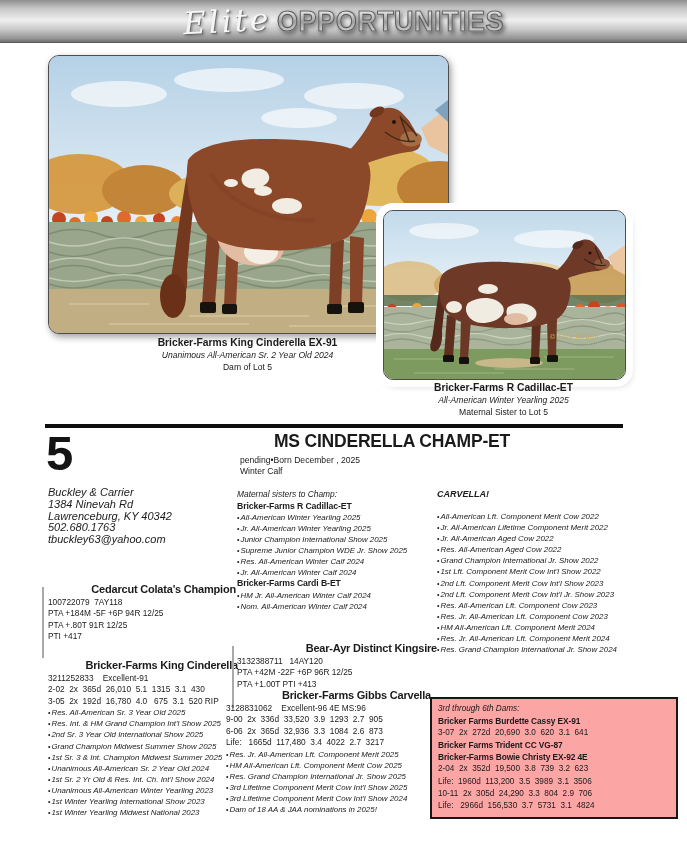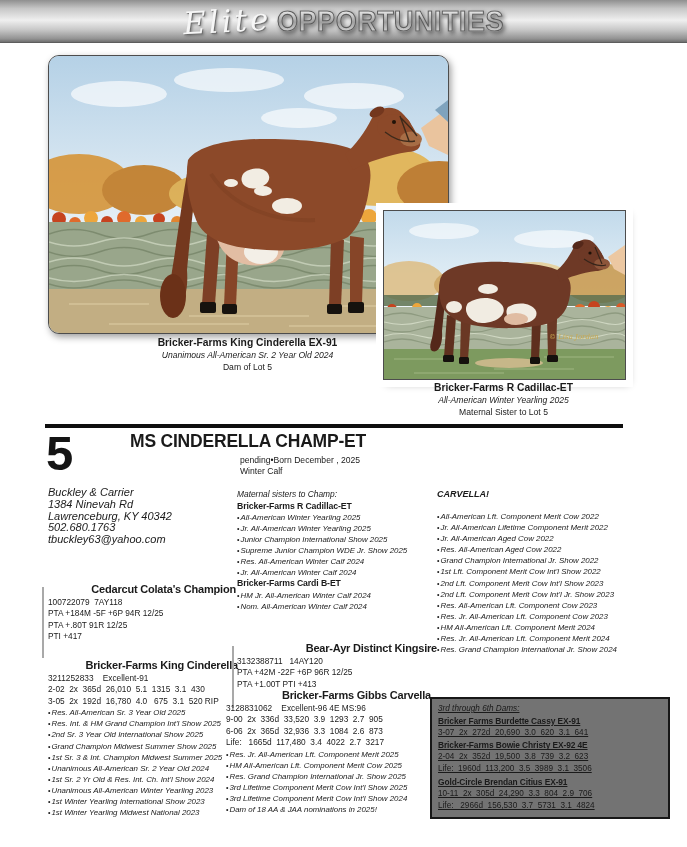--- a/index.html
+++ b/index.html
@@ -15,49 +15,49 @@
   .opps{font-weight:700;font-size:27px;letter-spacing:.5px;transform:scaleY(1.12);
     background:linear-gradient(180deg,#fdfdfd 10%,#9f9f9f 52%,#e8e8e8 90%);
     -webkit-background-clip:text;background-clip:text;color:transparent;
     -webkit-text-stroke:1px #5c5c5c;
     filter:drop-shadow(2px 2px 2px rgba(0,0,0,.45));}
   
   .photo{position:absolute;overflow:hidden;border:1px solid #4d4d4d;background:#cfe2ef;}
   .photo svg{display:block;width:100%;height:100%;}
   .photo1{left:48px;top:55px;width:399px;height:277px;border-radius:11px;
     box-shadow:2px 3px 7px rgba(0,0,0,.38);}
-  .photo2{left:383px;top:210px;width:241px;height:168px;border-radius:0;
+  .photo2{left:383px;top:210px;width:241px;height:168px;border-radius:10px;
     box-shadow:0 0 0 7px #ffffff,3px 4px 8px rgba(0,0,0,.33);z-index:3;}
   .caption{position:absolute;text-align:center;}
   .cap1{left:48px;top:336px;width:399px;}
   .cap2{left:383px;top:381px;width:241px;z-index:4;}
   .cap-bold{font-weight:700;font-size:10.3px;line-height:13px;}
   .cap-it{font-style:italic;font-size:8.6px;line-height:12px;}
   .cap-note{font-size:8.6px;line-height:12px;}
   
   .rule{position:absolute;left:45px;top:424px;width:578px;height:3.5px;background:#0e0e0e;}
   .lot-number{position:absolute;left:46px;top:427px;font-size:49px;font-weight:800;
     letter-spacing:-1px;color:#141414;line-height:52px;}
-  .lot-name{position:absolute;left:130px;top:431px;width:380px;text-align:left;
+  .lot-name{position:absolute;left:130px;top:431px;width:380px;text-align:right;
     font-size:17.5px;font-weight:800;letter-spacing:-.2px;}
   .lot-sub{position:absolute;left:240px;top:455px;font-size:8.6px;display:flex;}
   .lot-type{position:absolute;left:240px;top:466px;font-size:8.6px;}
   
   .abs{position:absolute;}
   .h{font-weight:700;font-size:11px;line-height:13px;letter-spacing:-.2px;margin:0 0 1px -2px;text-align:right;}
   .hi{font-weight:700;font-style:italic;font-size:9px;line-height:12px;margin-bottom:11px;}
   .it{font-style:italic;font-size:8.4px;line-height:11.5px;}
   .ln{font-size:8.3px;line-height:11.4px;white-space:pre;}
   .b{font-size:7.9px;font-style:italic;line-height:11.1px;white-space:nowrap;}
   .b::before{content:"\2022";font-size:7px;margin-right:1px;font-style:normal;}
   .gbold{font-weight:700;font-size:8.7px;line-height:11.4px;letter-spacing:-.1px;}
   .bracket{position:absolute;width:2px;background:#a9a9a9;}
   
   .damsbox{position:absolute;left:430px;top:697px;width:224px;border:2.5px solid #171717;
-    background:#737373;padding:4px 6px 5px 6px;text-decoration:underline;}
+    background:#fca5a5;padding:4px 14px 5px 6px;}
   .damsbox .bh{font-style:italic;font-size:8.2px;line-height:12.1px;}
   .damsbox .nm{font-weight:700;font-size:8.4px;line-height:12.1px;letter-spacing:-.1px;}
   .damsbox .rec{font-size:8.2px;line-height:12.1px;white-space:pre;}
   .contact div{font-style:italic;font-size:11px;line-height:11.8px;}
 </style>
 </head>
 <body>
 
 <div class="page">
 
@@ -344,21 +344,21 @@
     <div class="b">Res. Jr. All-American Lft. Component Cow 2023</div>
     <div class="b">HM All-American Lft. Component Merit 2024</div>
     <div class="b">Res. Jr. All-American Lft. Component Merit 2024</div>
     <div class="b">Res. Grand Champion International Jr. Show 2024</div>
   </div>
 
   <div class="damsbox">
     <div class="bh">3rd through 6th Dams:</div>
     <div class="nm">Bricker Farms Burdette Cassy EX-91</div>
     <div class="rec">3-07  2x  272d  20,690  3.0  620  3.1  641</div>
+    <div class="nm">Bricker Farms Trident CC VG-87</div>
     <div class="nm">Bricker-Farms Bowie Christy EX-92 4E</div>
     <div class="rec">2-04  2x  352d  19,500  3.8  739  3.2  623</div>
     <div class="rec">Life:  1960d  113,200  3.5  3989  3.1  3506</div>
-    <div class="nm">Gold-Circle Brendan Citius EX-91</div>
     <div class="rec">10-11  2x  305d  24,290  3.3  804  2.9  706</div>
     <div class="rec">Life:   2966d  156,530  3.7  5731  3.1  4824</div>
   </div>
 
 </div>
 
 </body></html>

